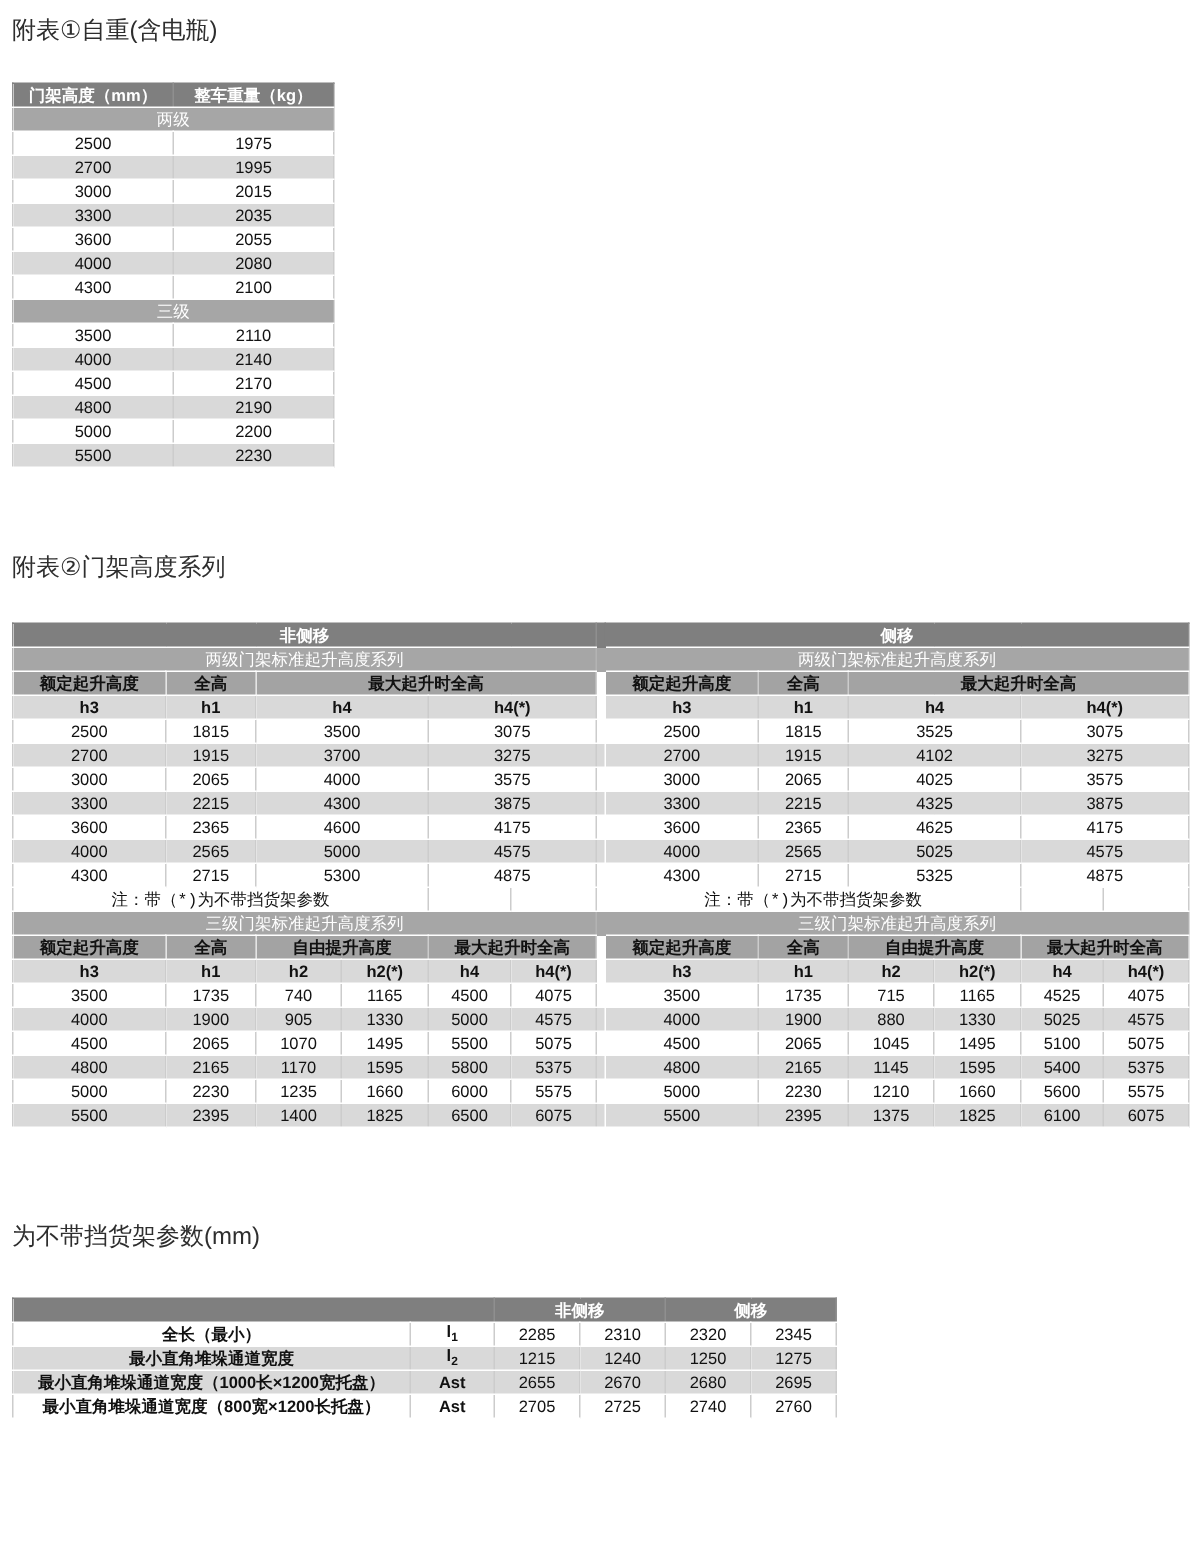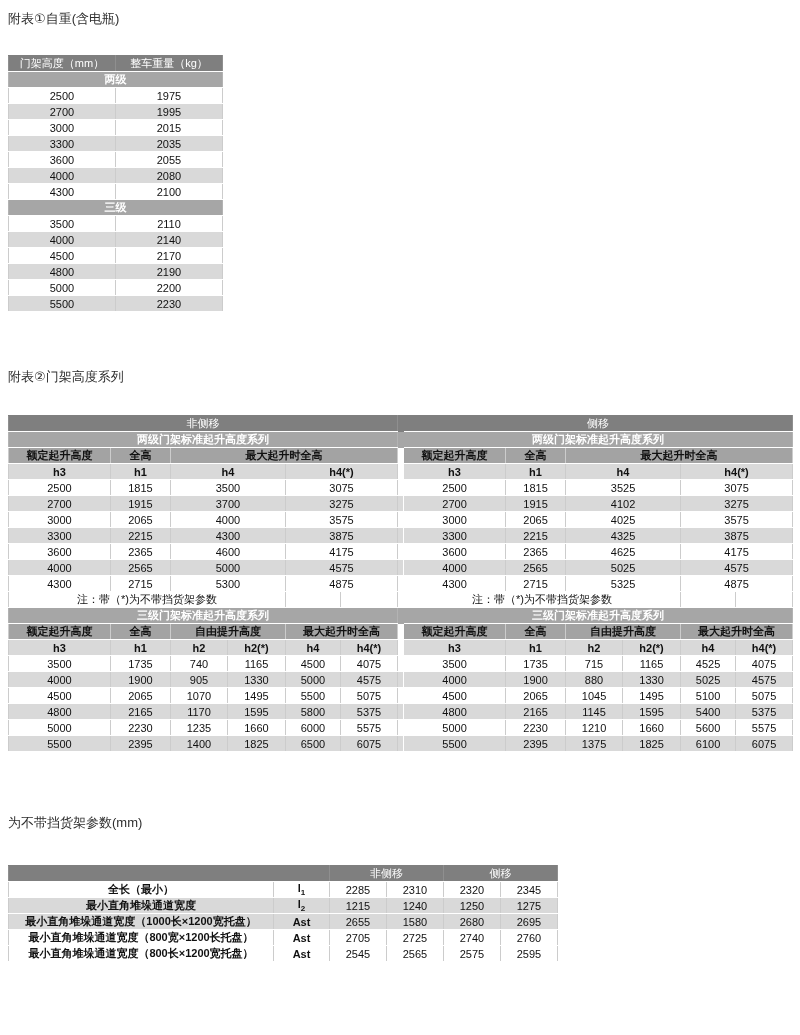--- a/index.html
+++ b/index.html
@@ -1,45 +1,45 @@
 <!DOCTYPE html>
 <html style="--hd: #7f7f7f; --hm: #a6a6a6; --hg: #d9d9d9;"><head>
 <meta charset="utf-8">
 <style>
   * { box-sizing: border-box; }
   html,body { margin:0; padding:0; }
   body {
     width:800px; height:1035px; position:relative; background:#ffffff;
     font-family:"Liberation Sans","DejaVu Sans",sans-serif; color:#1a1a1a;
   }
-  .title { position:absolute; left:8px; font-size:13px; color:#2e2e2e; }
+  .title { position:absolute; left:8px; font-size:16px; color:#2e2e2e; }
   #title1 { top:10px; }
   #title2 { top:368px; }
   #title3 { top:814px; }
 
   table { border-collapse:collapse; table-layout:fixed; border:1px solid #bdbdbd; }
   td {
     border-left:1px solid #cccccc; border-right:1px solid #cccccc;
     border-top:1px solid #ffffff; border-bottom:1px solid #ffffff;
     text-align:center; font-size:11px; height:16px; padding:0 2px;
     white-space:nowrap; overflow:hidden; color:#111;
   }
-  td.hd { background:var(--hd,#7f7f7f); color:#fff; font-weight:normal;
+  td.hd { background:var(--hd,#7f7f7f); color:#fff; font-weight:bold;
           border-left-color:#8f8f8f; border-right-color:#8f8f8f;
           border-top-color:var(--hd,#7f7f7f); border-bottom-color:#fff; }
-  td.hm { background:var(--hm,#a6a6a6); color:#fff; font-weight:bold;
+  td.hm { background:var(--hm,#a6a6a6); color:#fff; font-weight:normal;
           border-left-color:#b3b3b3; border-right-color:#b3b3b3; }
   td.hw { background:#a3a3a3; font-weight:bold; }
   td.hg { background:var(--hg,#d9d9d9); font-weight:bold; }
   tr.alt td { background:var(--hg,#d9d9d9); }
   td.sp { border:1px solid #fff; background:#fff; }
   td.sp.hd { background:var(--hd,#7f7f7f); border-color:var(--hd,#7f7f7f); }
   td.sp.hm { background:var(--hm,#a6a6a6); border-color:var(--hm,#a6a6a6); }
   td.lbl, td.sym { font-weight:bold; }
-  td.note { background:#fff; }
+  td.note { background:#fff;font-family:Liberation Mono, monospace; }
   sub { font-size:8px; }
 
   #t1 { position:absolute; left:8px; top:55px; width:214px; }
   #t2 { position:absolute; left:8px; top:415px; width:784px; }
   #t3 { position:absolute; left:8px; top:865px; width:549px; }
 </style>
 </head>
 <body>
 
 <div id="title1" class="title">附表①自重(含电瓶)</div>
@@ -404,34 +404,26 @@
         <td class="sym">l<sub>2</sub></td>
         <td>1215</td>
         <td>1240</td>
         <td>1250</td>
         <td>1275</td>
       </tr>
       <tr class="alt">
         <td class="lbl">最小直角堆垛通道宽度（1000长×1200宽托盘）</td>
         <td class="sym">Ast</td>
         <td>2655</td>
-        <td>1580</td>
+        <td>2670</td>
         <td>2680</td>
         <td>2695</td>
       </tr>
       <tr>
         <td class="lbl">最小直角堆垛通道宽度（800宽×1200长托盘）</td>
         <td class="sym">Ast</td>
         <td>2705</td>
         <td>2725</td>
         <td>2740</td>
         <td>2760</td>
       </tr>
-      <tr>
-        <td class="lbl">最小直角堆垛通道宽度（800长×1200宽托盘）</td>
-        <td class="sym">Ast</td>
-        <td>2545</td>
-        <td>2565</td>
-        <td>2575</td>
-        <td>2595</td>
-      </tr>
     </tbody>
 </table>
 
 </body></html>

